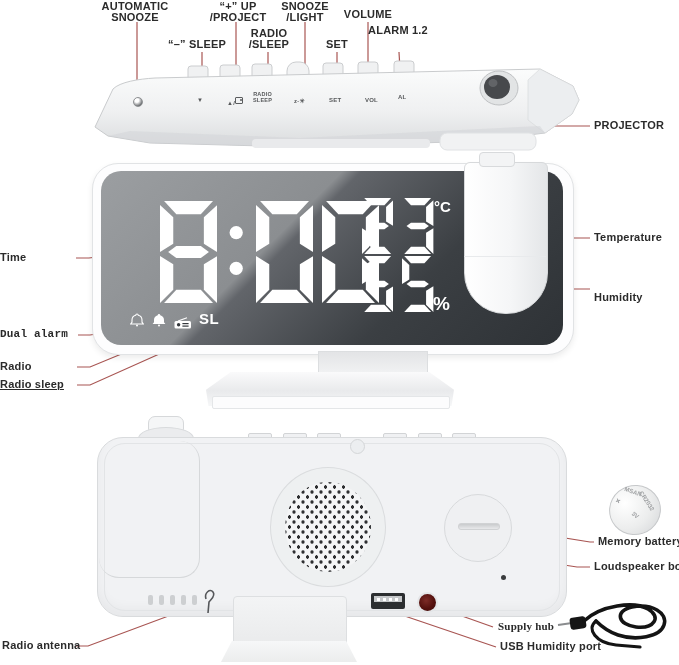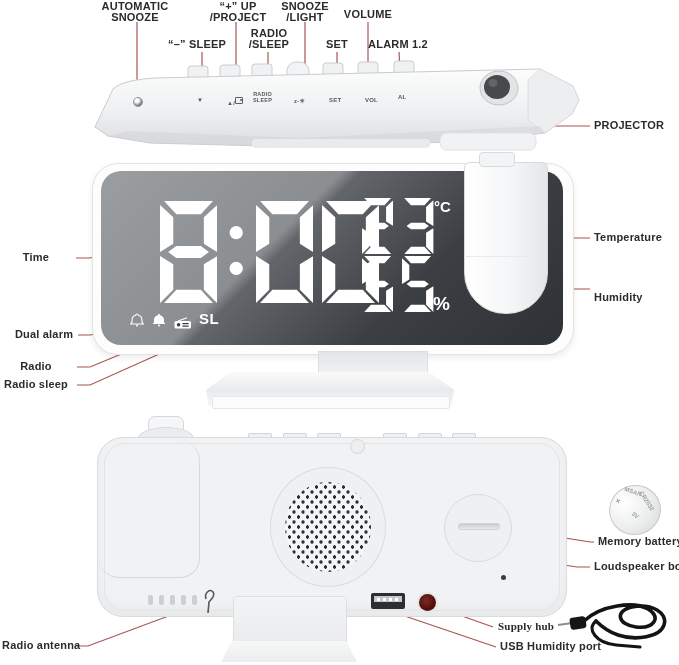--- a/index.html
+++ b/index.html
@@ -1,21 +1,21 @@
 <!DOCTYPE html>
 <html><head>
 <meta charset="utf-8">
 <style>
   html,body{margin:0;padding:0;background:#ffffff;}
   #canvas{position:relative;width:679px;height:665px;background:#ffffff;overflow:hidden;
           font-family:"Liberation Sans",sans-serif;}
   .callout{position:absolute;font-weight:bold;font-size:11px;line-height:10.5px;color:#2b2b2b;
            letter-spacing:.2px;white-space:nowrap;}
   .callout.center{text-align:center;}
-  .callout.right{text-align:center;}
+  .callout.right{text-align:left;}
   svg.overlay{position:absolute;left:0;top:0;pointer-events:none;}
   .lead{stroke:#a85552;stroke-width:1.2;fill:none;}
   .leaddot{fill:#a8403a;}
 
   
   .mark{position:absolute;font-size:6px;font-weight:bold;color:#56585a;line-height:6px;
         letter-spacing:.2px;white-space:nowrap;}
   .mark.two{font-size:5.5px;line-height:5.5px;text-align:center;}
   .dim-icon{position:absolute;width:8px;height:8px;border-radius:50%;
             background:radial-gradient(circle at 35% 30%, #ffffff 0 25%, #6a6d70 75%);
@@ -145,21 +145,21 @@
   <div class="callout center" style="left:157px;top:39px;width:80px;">
     <span>“–” SLEEP</span>
   </div>
   <div class="callout center" style="left:229px;top:28px;width:80px;">
     <span>RADIO</span><br>
     <span>/SLEEP</span>
   </div>
   <div class="callout center" style="left:297px;top:39px;width:80px;">
     <span>SET</span>
   </div>
-  <div class="callout center" style="left:358px;top:39px;width:80px;">
+  <div class="callout center" style="left:358px;top:25px;width:80px;">
     <span>ALARM 1.2</span>
   </div>
   <div class="callout" style="left:594px;top:120px;">
     <span>PROJECTOR</span>
   </div>
 
   <svg class="overlay" width="679" height="170" viewBox="0 0 679 170">
     <defs>
       <linearGradient id="bodyGrad" x1="0" y1="0" x2="0" y2="1">
         <stop offset="0" stop-color="#fbfcfc"></stop>
@@ -299,23 +299,23 @@
   <span class="sl-text" style="left:199px;top:310px;">SL</span>
 
   <div class="proj-arm"></div>
   <div class="arm-seam"></div>
   <div class="arm-knob"></div>
   <div class="stand-neck"></div>
   <div class="stand-base"></div>
   <div class="stand-base-edge"></div>
 
   <div class="callout right" style="left:0;top:252px;width:72px;">Time</div>
-  <div class="callout right" style="left:7px;top:329px;width:74px;">Dual alarm</div>
+  <div class="callout right" style="left:0;top:329px;width:74px;font-family:Liberation Mono, monospace;">Dual alarm</div>
   <div class="callout right" style="left:0;top:361px;width:72px;">Radio</div>
-  <div class="callout right" style="left:0;top:379px;width:72px;">Radio sleep</div>
+  <div class="callout right" style="left:0;top:379px;width:72px;text-decoration:underline;">Radio sleep</div>
   <div class="callout" style="left:594px;top:232px;">Temperature</div>
   <div class="callout" style="left:594px;top:284px;margin-top:8px;">Humidity</div>
 
   <div class="back-knob-top"></div>
   <div class="back-knob-base"></div>
   <div class="back-tab" style="left:248px;"></div>
   <div class="back-tab" style="left:283px;"></div>
   <div class="back-tab" style="left:317px;"></div>
   <div class="back-tab" style="left:383px;"></div>
   <div class="back-tab" style="left:418px;"></div>

